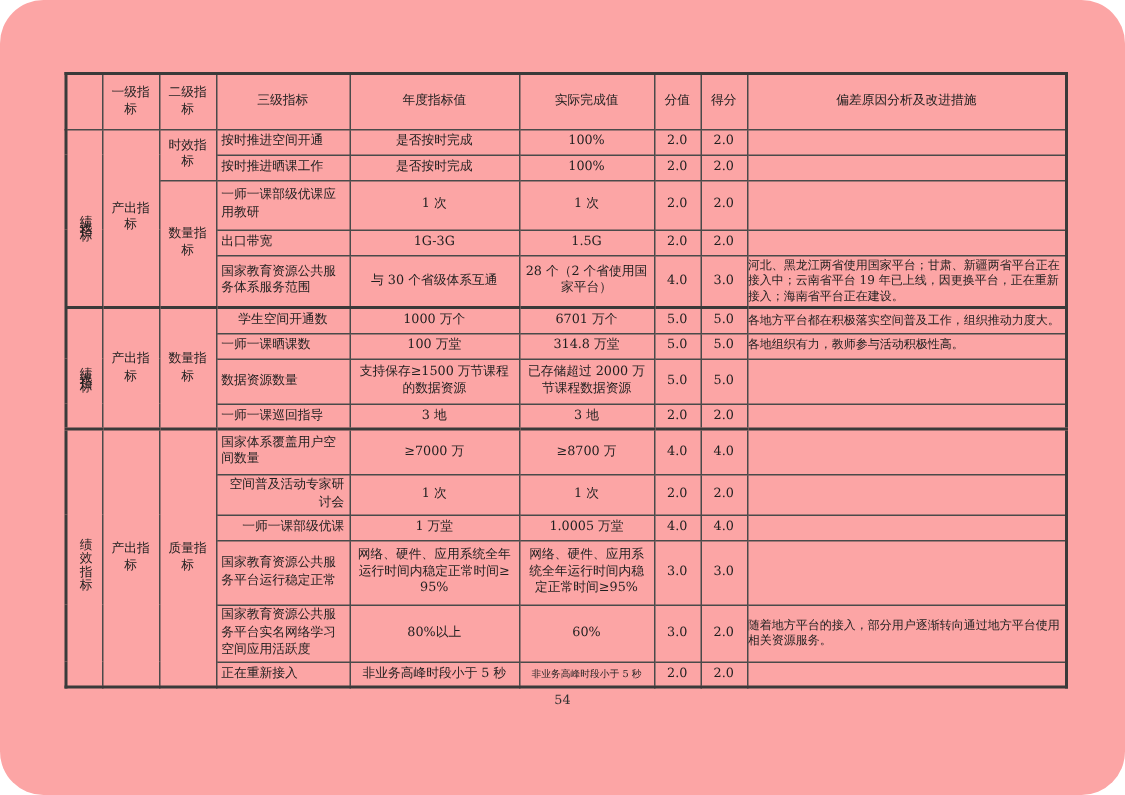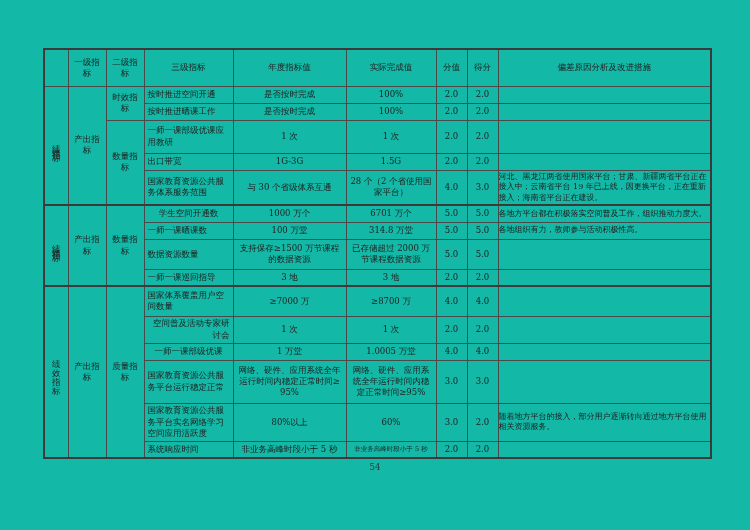--- a/index.html
+++ b/index.html
@@ -1,21 +1,21 @@
 <!DOCTYPE html>
 <html><head>
 <meta charset="utf-8">
 <style>
   html,body{margin:0;padding:0;}
   body{
     width:750px;height:530px;background:#ffffff;position:relative;
     font-family:"DejaVu Serif","Liberation Serif",serif;color:#1f1f1f;
     overflow:hidden;
   }
-  .sheet{position:absolute;inset:0;background:#14b8a6;}
+  .sheet{position:absolute;inset:0;background:#fca5a5;border-radius:29px;}
   table.perf{
     position:absolute;left:43px;top:48px;width:667px;
     border-collapse:collapse;table-layout:fixed;
     border:2px solid #3a3a3a;
   }
   td,th{
     border:1px solid #4a4a4a;
     font-weight:normal;font-size:8.5px;line-height:1.32;
     text-align:center;vertical-align:middle;
     padding:1px 3px;overflow:hidden;word-break:break-all;
@@ -160,21 +160,21 @@
       </tr>
       <tr style="height:27px">
         <td style="text-align:right;">空间普及活动专家研讨会</td>
         <td>1 次</td>
         <td>1 次</td>
         <td>2.0</td>
         <td>2.0</td>
         <td class="remark"></td>
       </tr>
       <tr style="height:17px">
-        <td style="text-align:center;">一师一课部级优课</td>
+        <td style="text-align:right;">一师一课部级优课</td>
         <td>1 万堂</td>
         <td>1.0005 万堂</td>
         <td>4.0</td>
         <td>4.0</td>
         <td class="remark"></td>
       </tr>
       <tr style="height:43px">
         <td style="text-align:left;">国家教育资源公共服务平台运行稳定正常</td>
         <td>网络、硬件、应用系统全年运行时间内稳定正常时间≥95%</td>
         <td>网络、硬件、应用系统全年运行时间内稳定正常时间≥95%</td>
@@ -184,21 +184,21 @@
       </tr>
       <tr style="height:38px">
         <td style="text-align:left;">国家教育资源公共服务平台实名网络学习空间应用活跃度</td>
         <td>80%以上</td>
         <td>60%</td>
         <td>3.0</td>
         <td>2.0</td>
         <td class="remark">随着地方平台的接入，部分用户逐渐转向通过地方平台使用相关资源服务。</td>
       </tr>
       <tr style="height:17px">
-        <td style="text-align:left;">系统响应时间</td>
+        <td style="text-align:left;">正在重新接入</td>
         <td>非业务高峰时段小于 5 秒</td>
         <td class="small">非业务高峰时段小于 5 秒</td>
         <td>2.0</td>
         <td>2.0</td>
         <td class="remark"></td>
       </tr>
     </tbody>
   </table>
 
   <div class="pageno">54</div>

